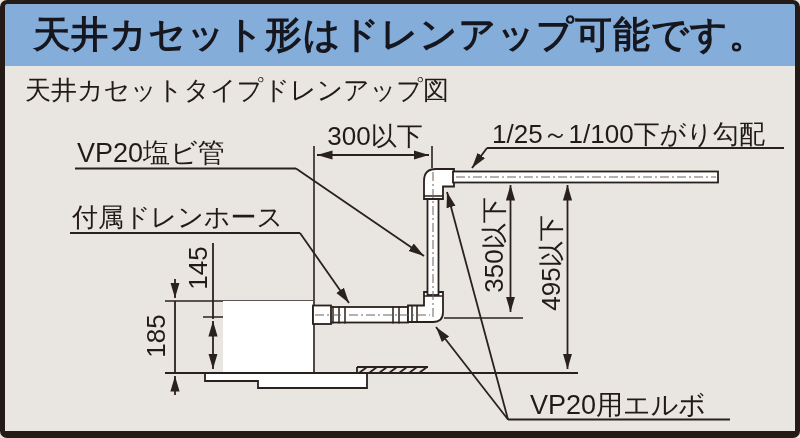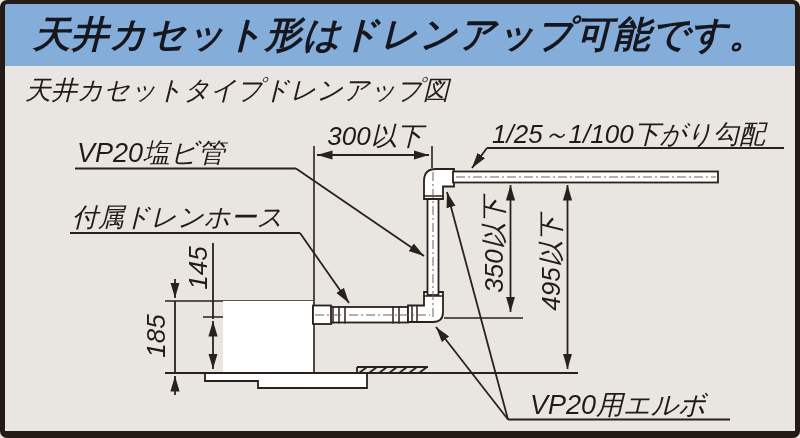--- a/index.html
+++ b/index.html
@@ -3,21 +3,20 @@
 <meta charset="utf-8">
 <style>
   html,body{margin:0;padding:0;background:#c9c6c1;}
   *{box-sizing:border-box;}
   .screen{
     position:relative;
     width:800px;height:438px;
     background:#E9E6E1;
     font-family:"Liberation Sans", sans-serif;
     overflow:hidden;
-    font-style:italic;
   }
   .frame{
     position:absolute;inset:0;
     border:solid #241B17;
     border-width:4px 5px 7px 5px;
     border-radius:7px;
     pointer-events:none;
     z-index:5;
   }
   .blue-band{

